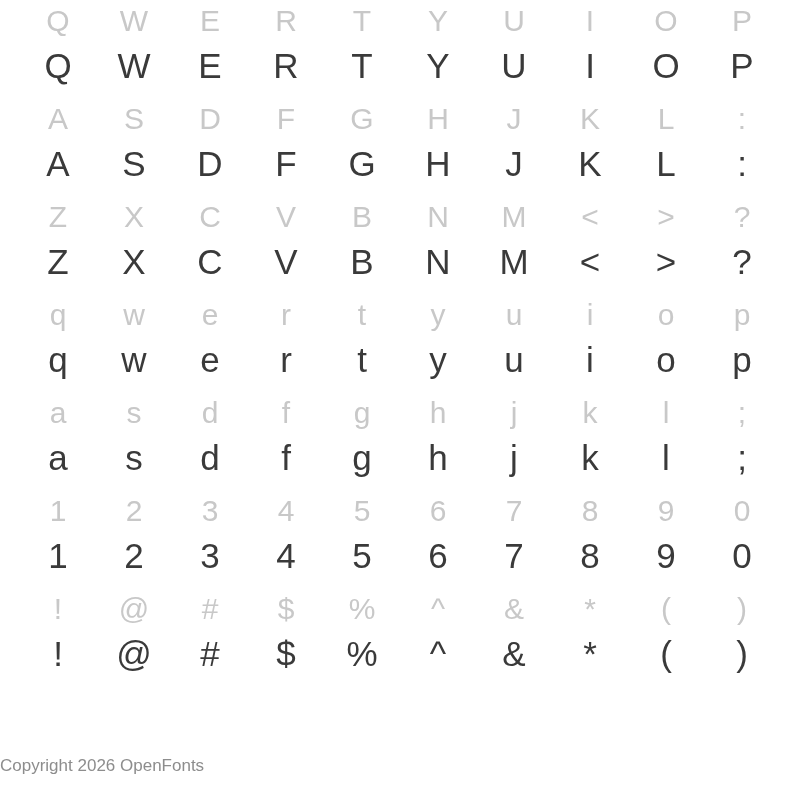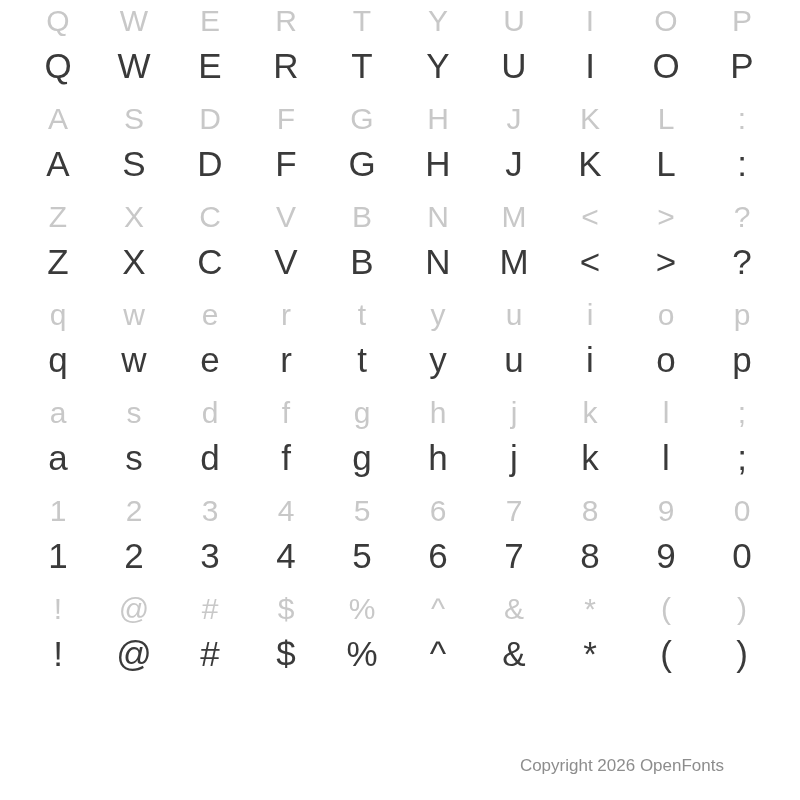--- a/index.html
+++ b/index.html
@@ -50,21 +50,21 @@
     color: #3a3a3a;
     font-size: 35px;
     padding-top: 2px;
     height: 46px;
   }
   #footer {
     position: absolute;
     left: 0;
     right: 0;
     bottom: 24px;
-    text-align: right;
+    text-align: left;
     padding-right: 76px;
     color: #8d8d8d;
     font-size: 17px;
     font-weight: 300;
     font-family: "Liberation Sans", sans-serif;
   }
 </style>
 </head>
 <body>
 

